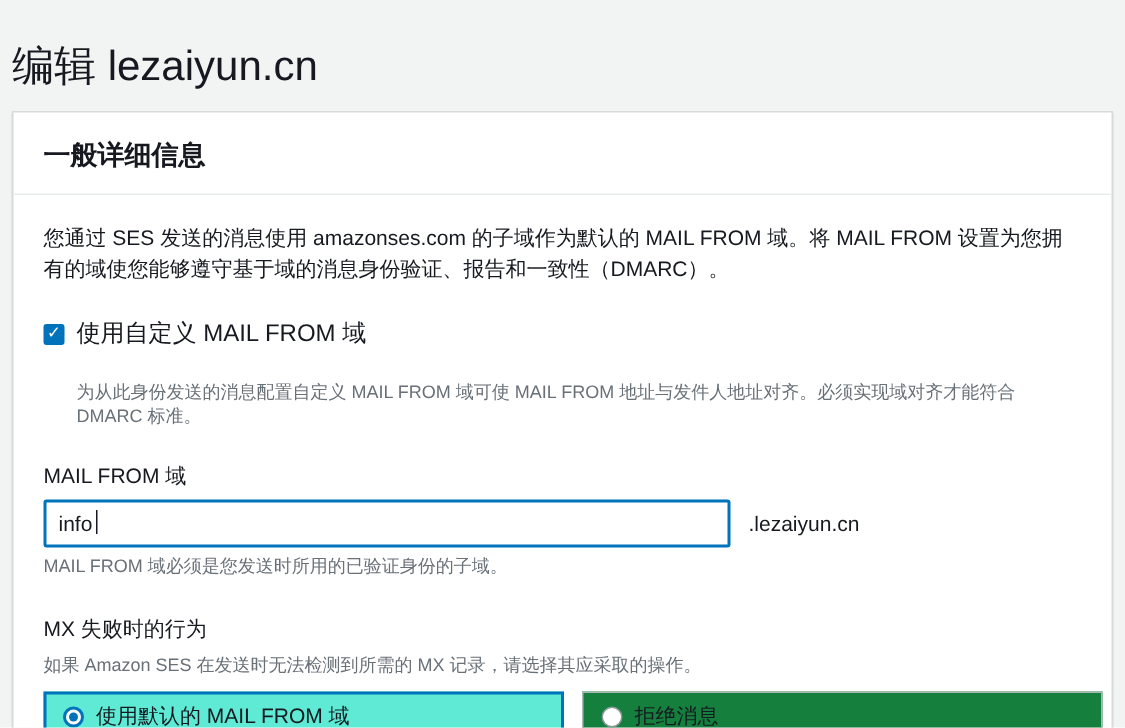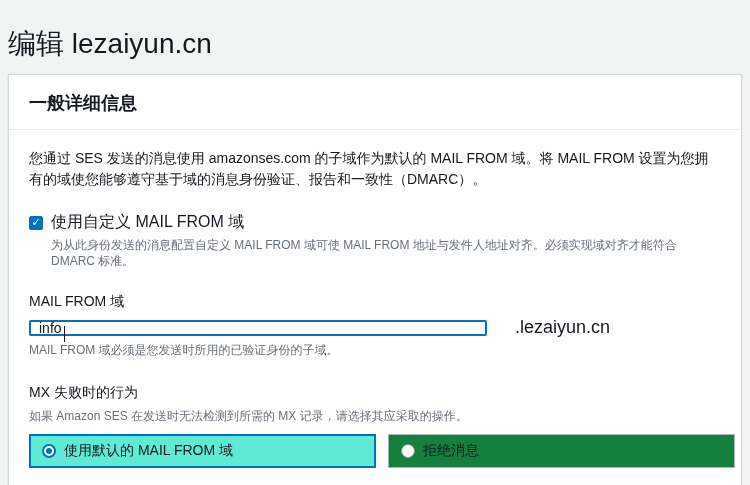--- a/index.html
+++ b/index.html
@@ -56,43 +56,43 @@
     line-height: 1;
     flex: 0 0 auto;
   }
   .checkbox-label { font-size: 16px; color: #16191f; }
   .helper {
     font-size: 12px;
     line-height: 16px;
     color: #687078;
     margin-top: 4px;
   }
-  .checkbox-field .helper { margin-left: 22px; margin-top: 4px; }
+  .checkbox-field .helper { margin-left: 22px; margin-top: 20px; }
   .field-label { font-size: 14px; color: #16191f; margin-bottom: 6px; }
   .mailfrom-field { margin-bottom: 26px; }
   .input-row { display: flex; align-items: center; }
   .input-wrap { position: relative; }
   .text-input {
-    width: 458px; height: 16px;
+    width: 458px; height: 32px;
     border: 2px solid #0073bb;
     border-radius: 2px;
     padding: 4px 8px;
     font-size: 14px;
     font-family: "Liberation Sans", "DejaVu Sans", sans-serif;
     color: #16191f;
     outline: none;
     background: #ffffff;
   }
   .caret {
     position: absolute;
     left: 35px; top: 7px;
     width: 1px; height: 16px;
     background: #16191f;
   }
-  .input-suffix { font-size: 18px; color: #16191f; margin-left: 28px; }
+  .input-suffix { font-size: 14px; color: #16191f; margin-left: 12px; }
   .mx-field .helper { margin-top: 2px; margin-bottom: 10px; }
   .tiles { display: flex; gap: 12px; width: 706px; }
   .tile {
     flex: 1;
     display: flex; align-items: center; gap: 8px;
     border: 1px solid #aab7b8;
     background: #15803d;
     padding: 8px 12px;
     height: 34px;
     cursor: default;

